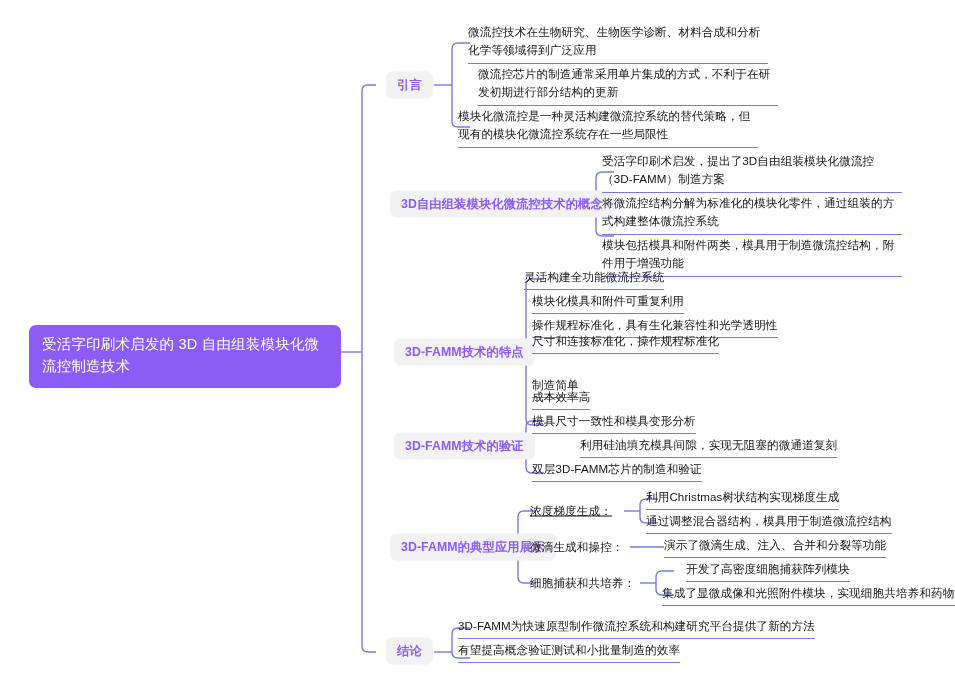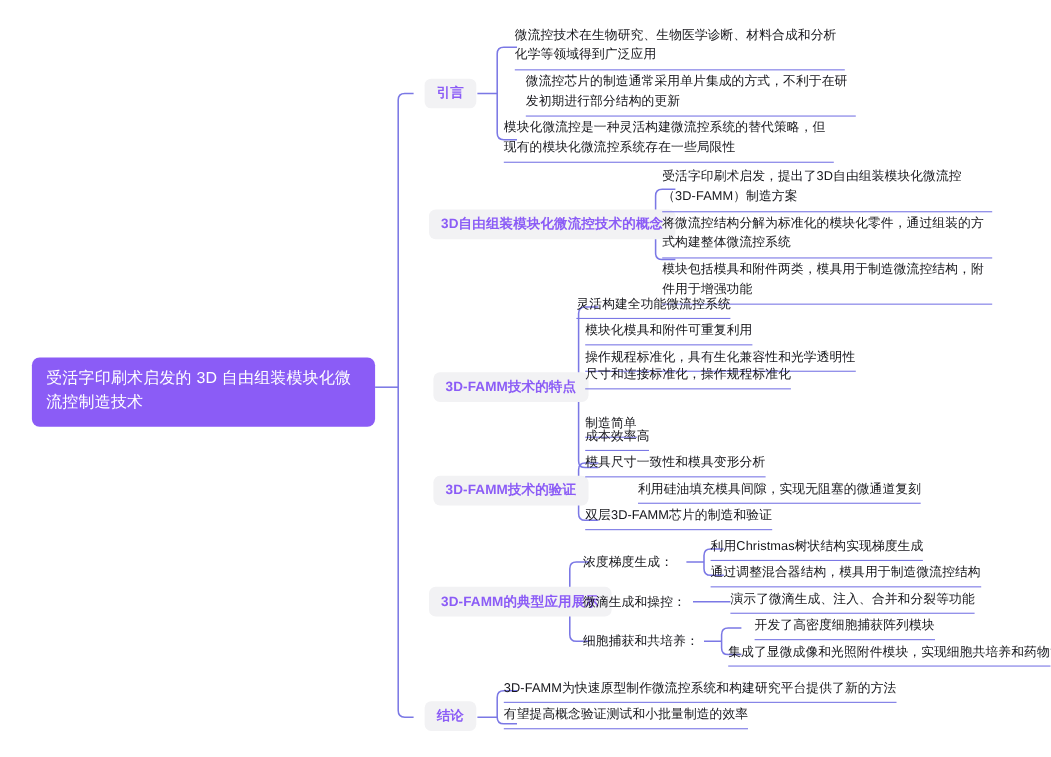--- a/index.html
+++ b/index.html
@@ -138,21 +138,21 @@
   <div class="leaf nowrap" style="left:532px; top:364px;margin-top:12px;">制造简单</div>
   <div class="leaf nowrap" style="left:532px; top:388px;">成本效率高</div>
 
   <div class="branch-label" style="left:394px; top:446px;">3D-FAMM技术的验证</div>
   <div class="leaf nowrap" style="left:532px; top:412px;">模具尺寸一致性和模具变形分析</div>
   <div class="leaf nowrap" style="left:532px; top:436px;margin-left:48px;">利用硅油填充模具间隙，实现无阻塞的微通道复刻</div>
   <div class="leaf nowrap" style="left:532px; top:460px;">双层3D-FAMM芯片的制造和验证</div>
 
   <div class="branch-label" style="left:390px; top:547px;">3D-FAMM的典型应用展示</div>
 
-  <div class="sub-label" style="left:530px; top:511px;">浓度梯度生成：</div>
+  <div class="sub-label" style="left:530px; top:511px;text-decoration:underline;">浓度梯度生成：</div>
   <div class="leaf nowrap" style="left:646px; top:488px;">利用Christmas树状结构实现梯度生成</div>
   <div class="leaf nowrap" style="left:646px; top:512px;">通过调整混合器结构，模具用于制造微流控结构</div>
 
   <div class="sub-label" style="left:530px; top:547px;">微滴生成和操控：</div>
   <div class="leaf nowrap" style="left:664px; top:536px;">演示了微滴生成、注入、合并和分裂等功能</div>
 
   <div class="sub-label" style="left:530px; top:583px;">细胞捕获和共培养：</div>
   <div class="leaf nowrap" style="left:662px; top:560px;margin-left:24px;">开发了高密度细胞捕获阵列模块</div>
   <div class="leaf nowrap" style="left:662px; top:584px;">集成了显微成像和光照附件模块，实现细胞共培养和药物筛选</div>
 

